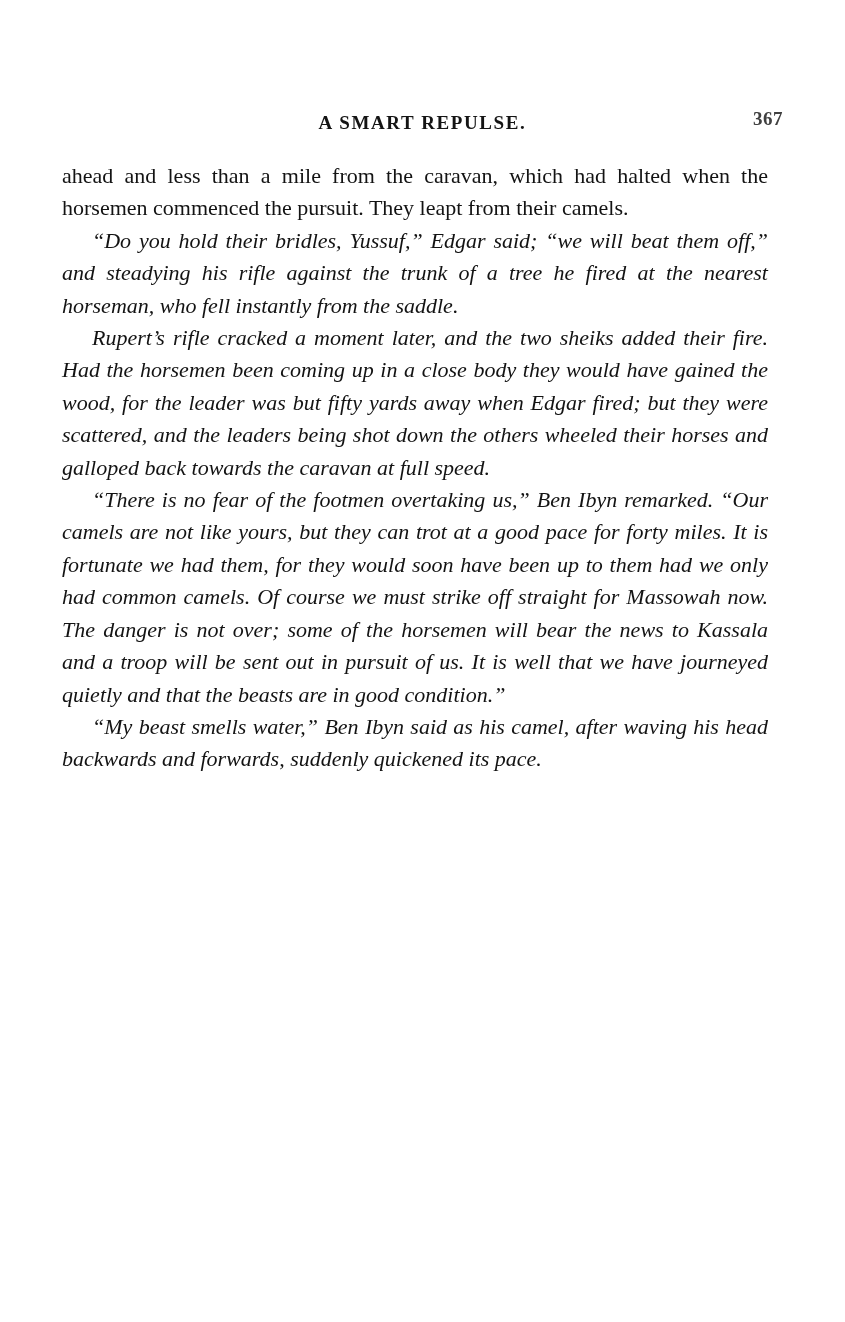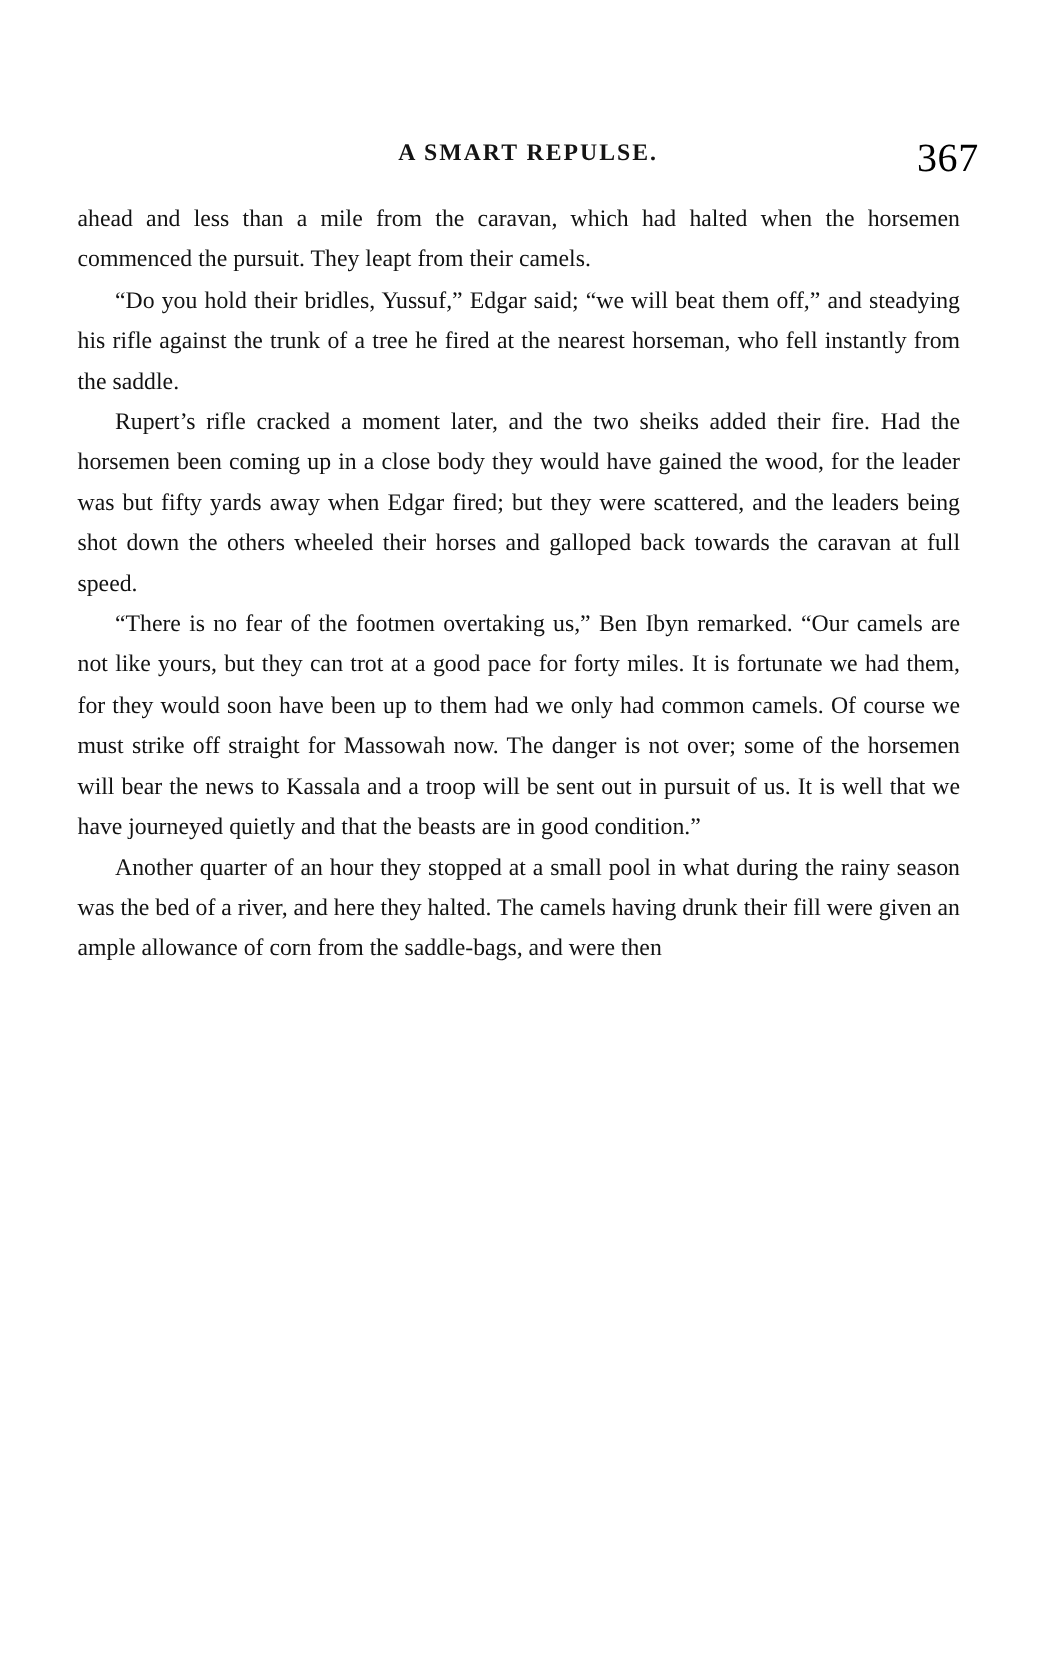--- a/index.html
+++ b/index.html
@@ -37,58 +37,59 @@
     letter-spacing: 1.6px;
     font-weight: bold;
     text-transform: uppercase;
     color: #141414;
     white-space: nowrap;
   }
   .folio {
     position: absolute;
     right: 0px;
     top: -4px;
-    font-size: 32px;
-    font-weight: normal;
-    color: #000000;
+    font-size: 19px;
+    font-weight: bold;
+    color: #404040;
     letter-spacing: 0.5px;
   }
   .body-text {
     position: absolute;
     top: 160px;
     left: 62px;
     width: 706px;
-    font-size: 19px;
+    font-size: 22px;
     line-height: 32.4px;
     text-align: justify;
     text-justify: inter-word;
     color: #131313;
   }
   .body-text p {
     margin: 0;
     text-indent: 0;
   }
   .body-text p.indent {
     text-indent: 30px;
+    font-style: italic;
   }
   .body-text p:last-child {
     
   }
 </style>
 </head>
 <body>
 
 <div class="page">
 
   <div class="running-head">
     <span class="running-head-title">A SMART REPULSE.</span>
     <span class="folio">367</span>
   </div>
 
   <div class="body-text">
     <p>ahead and less than a mile from the caravan, which had halted when the horsemen commenced the pursuit.   They leapt from their camels.</p>
     <p class="indent">“Do you hold their bridles, Yussuf,” Edgar said; “we will beat them off,” and steadying his rifle against the trunk of a tree he fired at the nearest horseman, who fell instantly from the saddle.</p>
     <p class="indent">Rupert’s rifle cracked a moment later, and the two sheiks added their fire.   Had the horsemen been coming up in a close body they would have gained the wood, for the leader was but fifty yards away when Edgar fired; but they were scattered, and the leaders being shot down the others wheeled their horses and galloped back towards the caravan at full speed.</p>
     <p class="indent">“There is no fear of the footmen overtaking us,” Ben Ibyn remarked.   “Our camels are not like yours, but they can trot at a good pace for forty miles.  It is fortunate we had them, for they would soon have been up to them had we only had common camels.   Of course we must strike off straight for Massowah now.   The danger is not over; some of the horsemen will bear the news to Kassala and a troop will be sent out in pursuit of us.   It is well that we have journeyed quietly and that the beasts are in good condition.”</p>
-    <p class="indent">Another quarter of an hour they stopped at a small pool in what during the rainy season was the bed of a river, and here they halted.  The camels having drunk their fill were given an ample allowance of corn from the saddle-bags, and were then</p>
+    <p class="indent">“My beast smells water,” Ben Ibyn said as his camel, after waving his head backwards and forwards, suddenly quickened its pace.</p>
   </div>
 
 </div>
 
 </body></html>

